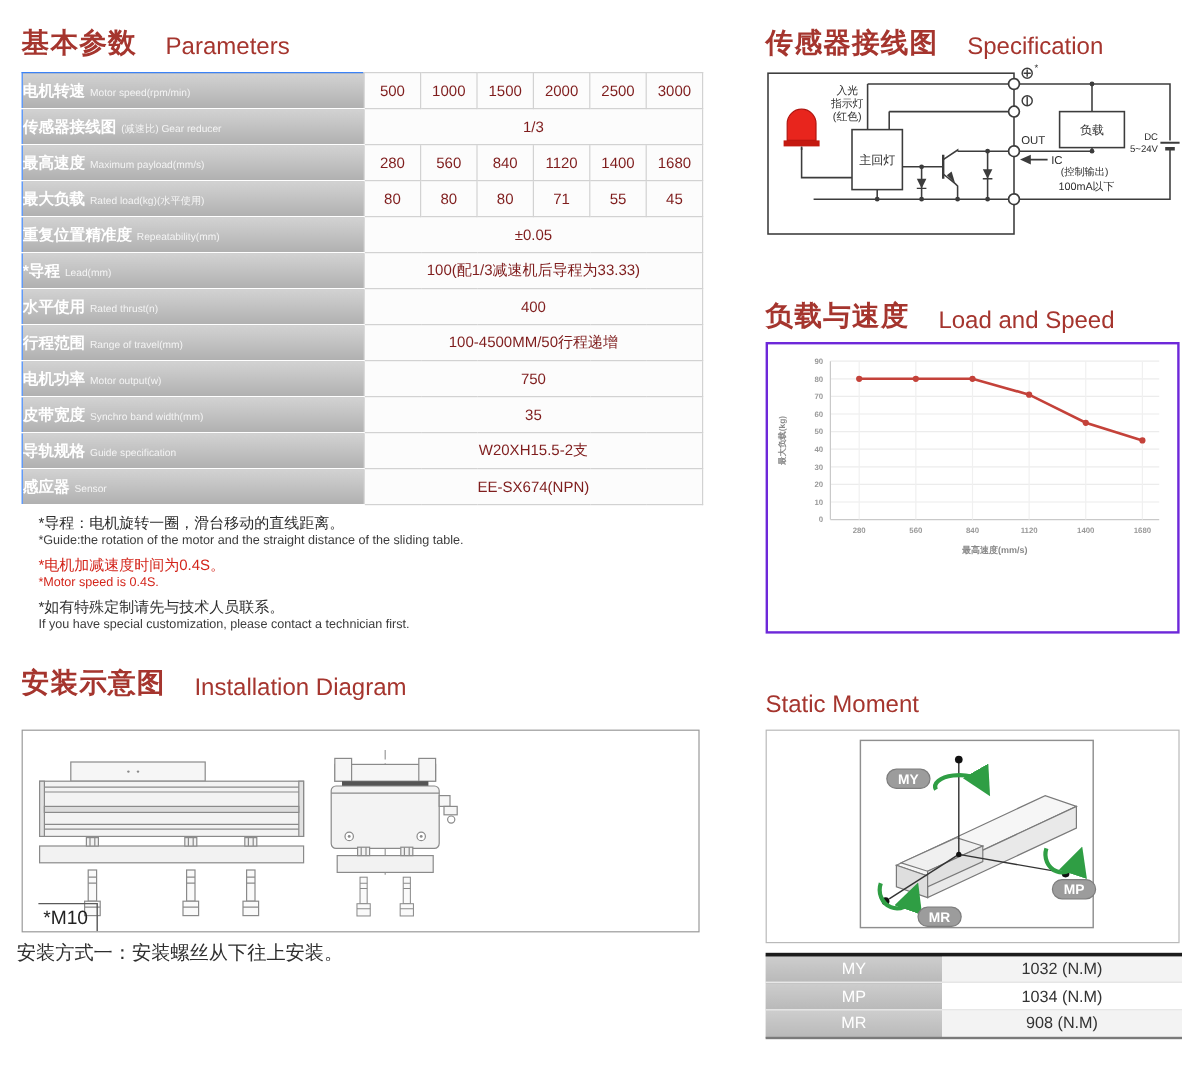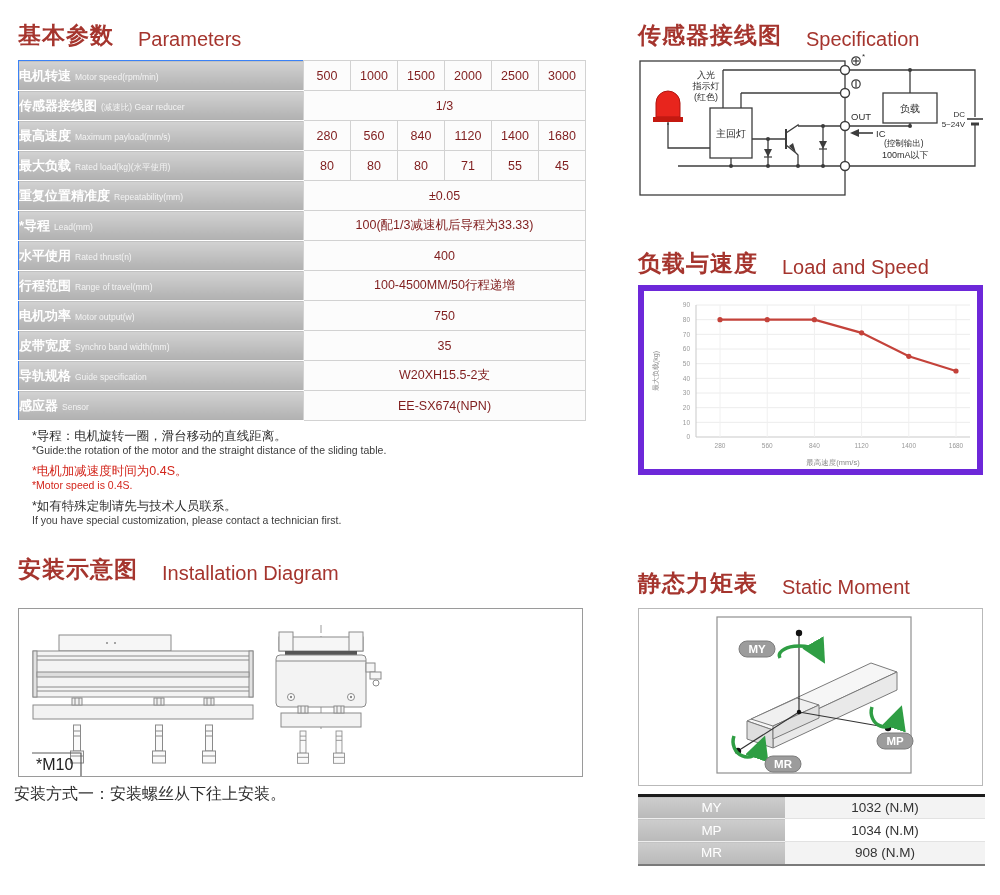--- a/index.html
+++ b/index.html
@@ -26,21 +26,21 @@
   
   #footnotes { position:absolute; left:32px; top:429px; width:560px; }
   #footnotes p { margin:0; line-height:1.18; }
   .fn-zh { font-size:12.5px; color:#2e2e2e; }
   .fn-en { font-size:10.5px; color:#3c3c3c; }
   .fn-red { color:var(--red); }
   .fn-gap { height:8px; }
 
   .frame { position:absolute; background:#fff; }
   #wiring-wrap { left:638px; top:53px; }
-  #chart-box  { left:638px; top:285px; width:345px; height:190px; border:6px solid #6d28d9; }
+  #chart-box  { left:638px; top:285px; width:345px; height:243px; border:2px solid #6d28d9;font-weight:bold; }
   #install-box{ left:18px;  top:608px; width:565px; height:169px; border:1px solid #9a9a9a; }
   #moment-box { left:638px; top:608px; width:345px; height:178px; border:1px solid #b9b9b9; }
 
   #install-caption { position:absolute; left:14px; top:784px; margin:0;
                      font-size:16px; color:#2e2e2e; }
 
   
   #moment-table { position:absolute; left:638px; top:794px; width:347px;
                   border-collapse:collapse; border-top:3px solid #1c1c1c; border-bottom:2px solid #7a7a7a; }
   #moment-table td { height:23px; font-size:13.5px; padding:0; }
@@ -65,21 +65,20 @@
   </div>
   <div class="sec-head" style="left:638px;top:240px">
     <span class="zh">负载与速度</span>
     <span class="en">Load and Speed</span>
   </div>
   <div class="sec-head" style="left:18px;top:546px">
     <span class="zh">安装示意图</span>
     <span class="en">Installation Diagram</span>
   </div>
   <div class="sec-head" style="left:638px;top:560px">
-    <span class="zh">静态力矩表</span>
     <span class="en">Static Moment</span>
   </div>
 
   <table id="params-table">
     <colgroup>
       <col style="width:285px">
         <col style="width:47px">
         <col style="width:47px">
         <col style="width:47px">
       <col style="width:47px">

